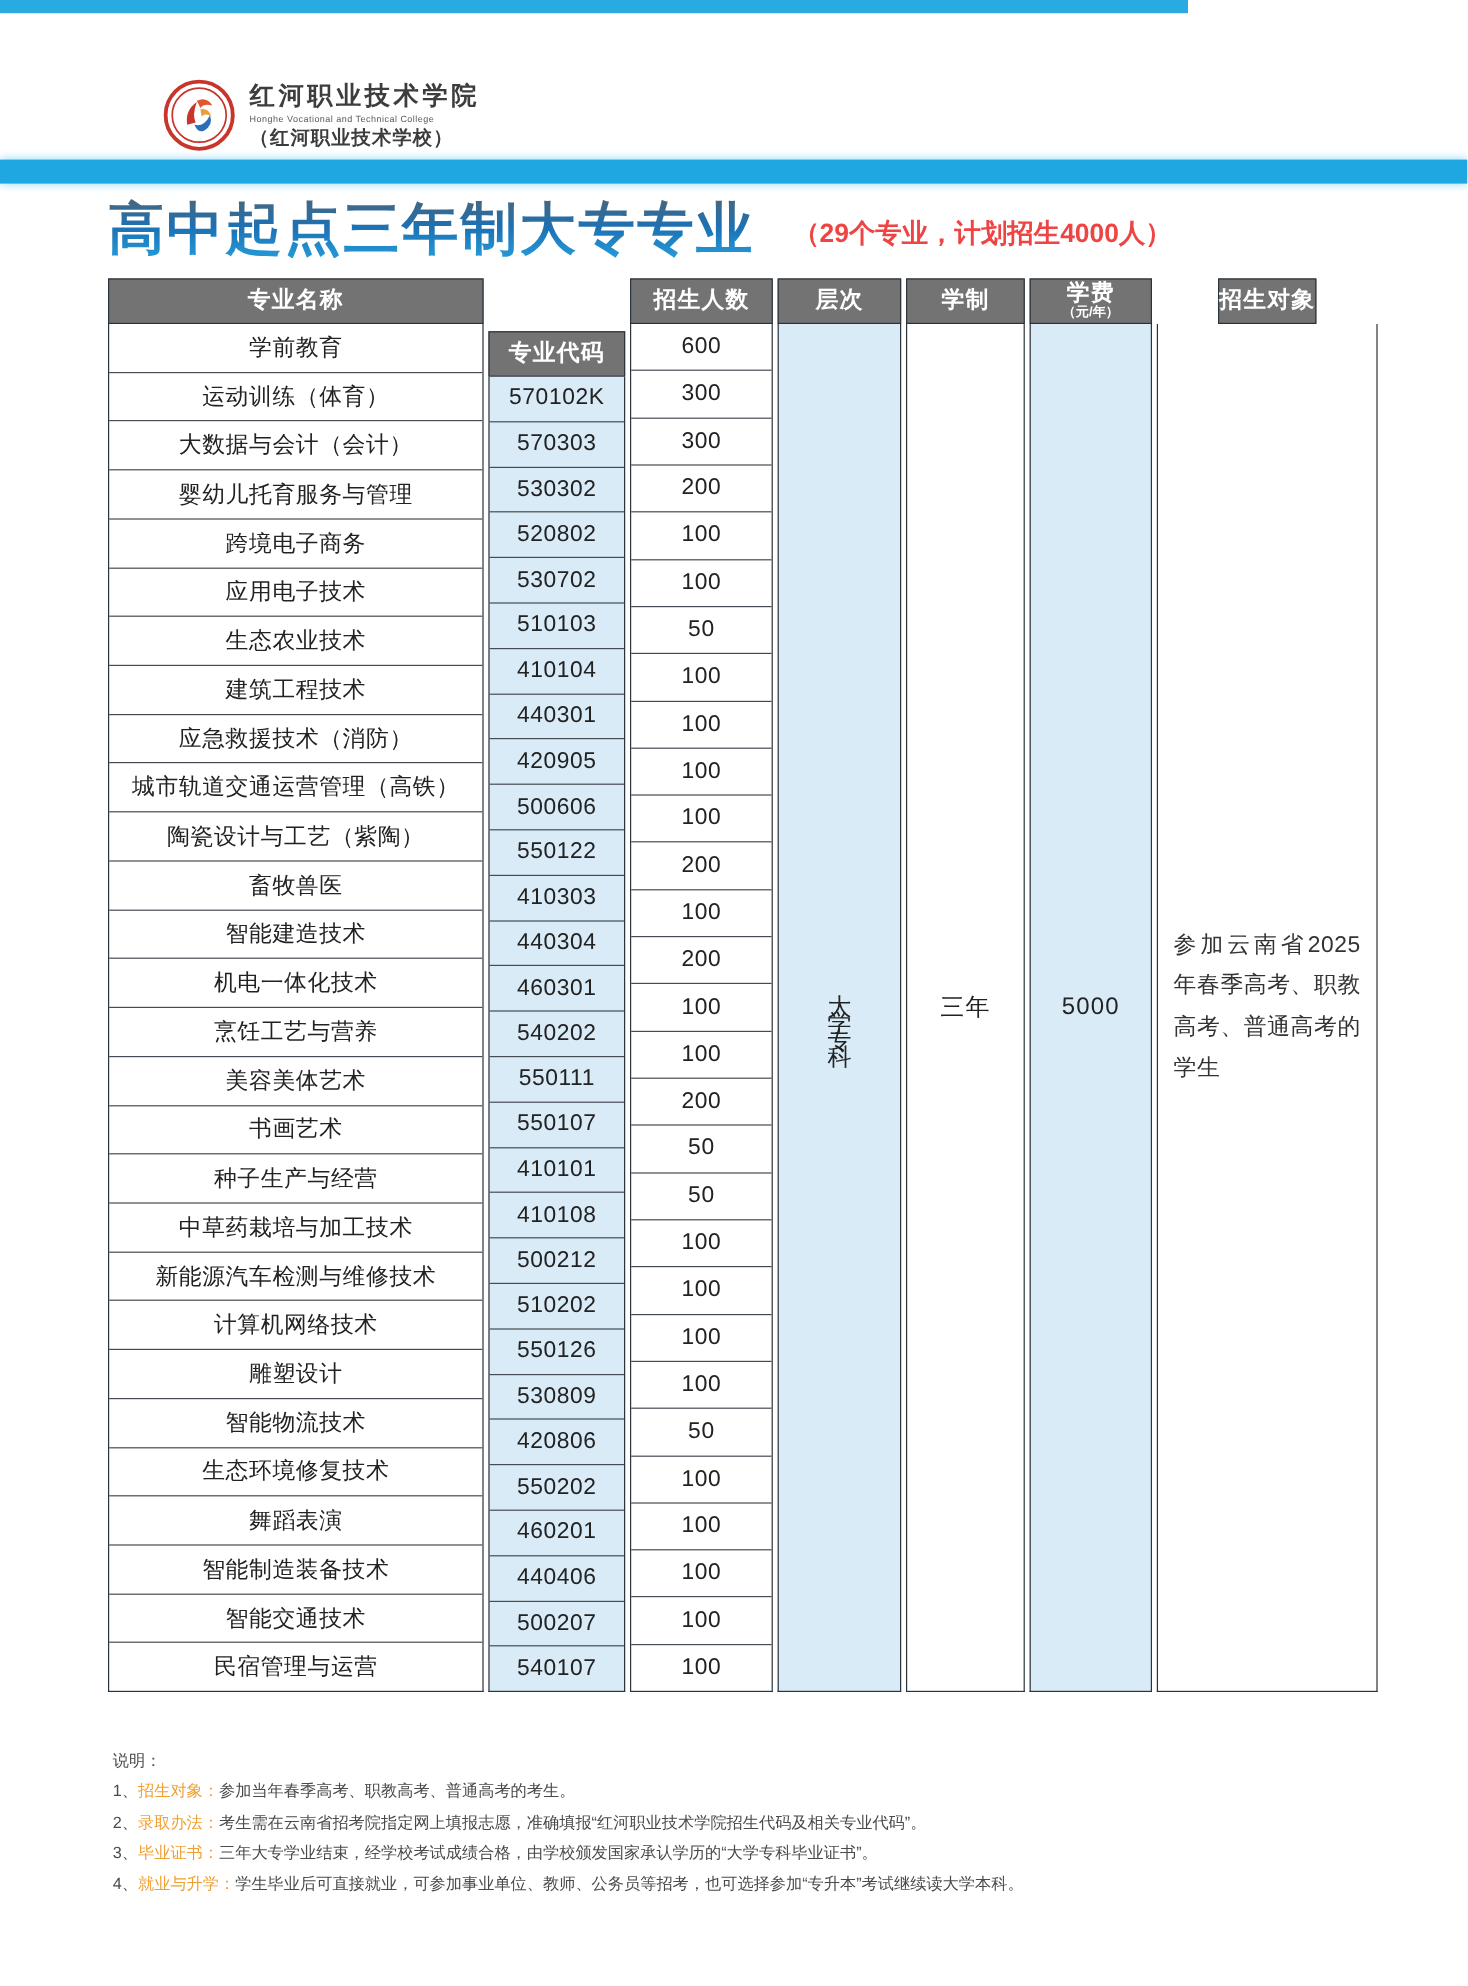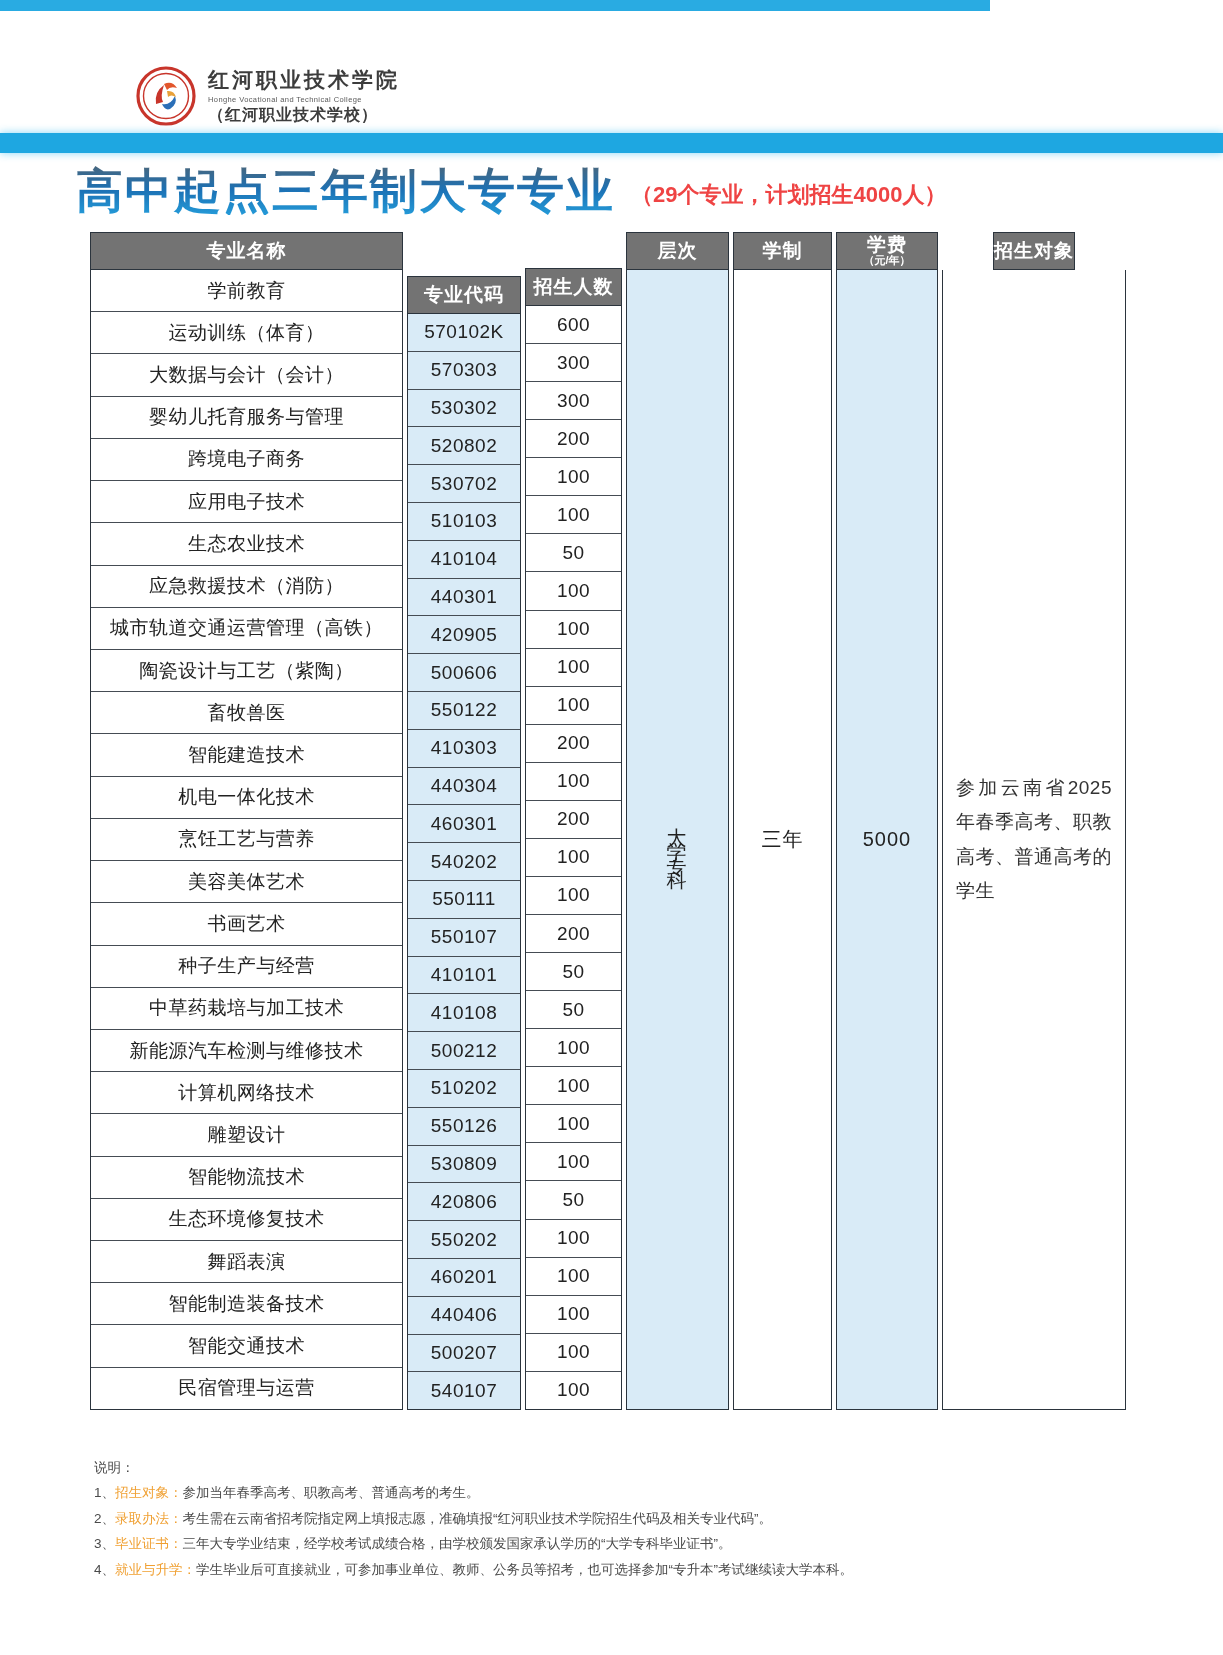--- a/index.html
+++ b/index.html
@@ -15,36 +15,36 @@
   
   .brand { position:absolute; left:136px; top:66px; display:flex; align-items:center; gap:12px; }
   .logo  { width:60px; height:60px; flex:0 0 auto; }
   .brand-text .cn  { font-family:"Liberation Serif","DejaVu Serif",serif; font-size:21px; font-weight:bold;
                      color:#3d3d3d; letter-spacing:3px; }
   .brand-text .en  { font-size:7.5px; color:#5a5a5a; letter-spacing:.4px; margin-top:1px; }
   .brand-text .alt { font-family:"Liberation Serif","DejaVu Serif",serif; font-size:16px; font-weight:bold;
                      color:#3d3d3d; letter-spacing:1px; margin-top:1px; }
 
   
-  .title-row { position:absolute; left:76px; top:166px; width:1060px; display:flex; align-items:flex-end; gap:16px; }
+  .title-row { position:absolute; left:90px; top:166px; width:1060px; display:flex; align-items:flex-end; gap:32px; }
   .main-title { font-size:47px; font-weight:900; letter-spacing:2px; line-height:1.05; color:#1b6fb6; }
   @supports ((-webkit-background-clip:text) or (background-clip:text)) {
     .main-title { background:linear-gradient(180deg,#47667e 0%,#1c71b4 48%,#249ad8 100%);
                   background:linear-gradient(180deg,#47667e 0%,#1c71b4 48%,#249ad8 100%);
                   -webkit-background-clip:text; background-clip:text;
                   -webkit-text-fill-color:transparent; }
   }
   .sub-title { font-size:22px; font-weight:bold; color:#ef4444; padding-bottom:5px; white-space:nowrap; }
 
   
   .table { position:absolute; left:90px; top:232px; width:1058px; height:1178px; display:flex; gap:4px; }
   .col { display:flex; flex-direction:column; }
   .col-name     { width:313px; }
   .col-code     { width:114px;margin-top:44px; }
-  .col-count    { width:97px;margin-top:36px; }
+  .col-count    { width:119px; }
   .col-level    { width:103px; }
   .col-duration { width:99px;  }
   .col-tuition  { width:102px; }
   .col-target   { width:184px;align-items:center; }
 
   .hdr { height:38px; flex:0 0 auto; background:#737373; border:1.5px solid #2b343d;
          color:#ffffff; font-weight:bold; font-size:19px; letter-spacing:1px;
          display:flex; flex-direction:column; align-items:center; justify-content:center; line-height:1.05; }
   .hdr .sub { font-size:11px; font-weight:bold; letter-spacing:0; }
 
@@ -103,20 +103,21 @@
     <div class="col col-name">
       <div class="hdr">专业名称</div>
       <div class="body rows">
           <div class="cell">学前教育</div>
           <div class="cell">运动训练（体育）</div>
           <div class="cell">大数据与会计（会计）</div>
           <div class="cell">婴幼儿托育服务与管理</div>
           <div class="cell">跨境电子商务</div>
           <div class="cell">应用电子技术</div>
           <div class="cell">生态农业技术</div>
+          <div class="cell">建筑工程技术</div>
           <div class="cell">应急救援技术（消防）</div>
           <div class="cell">城市轨道交通运营管理（高铁）</div>
           <div class="cell">陶瓷设计与工艺（紫陶）</div>
           <div class="cell">畜牧兽医</div>
           <div class="cell">智能建造技术</div>
           <div class="cell">机电一体化技术</div>
           <div class="cell">烹饪工艺与营养</div>
           <div class="cell">美容美体艺术</div>
           <div class="cell">书画艺术</div>
           <div class="cell">种子生产与经营</div>

